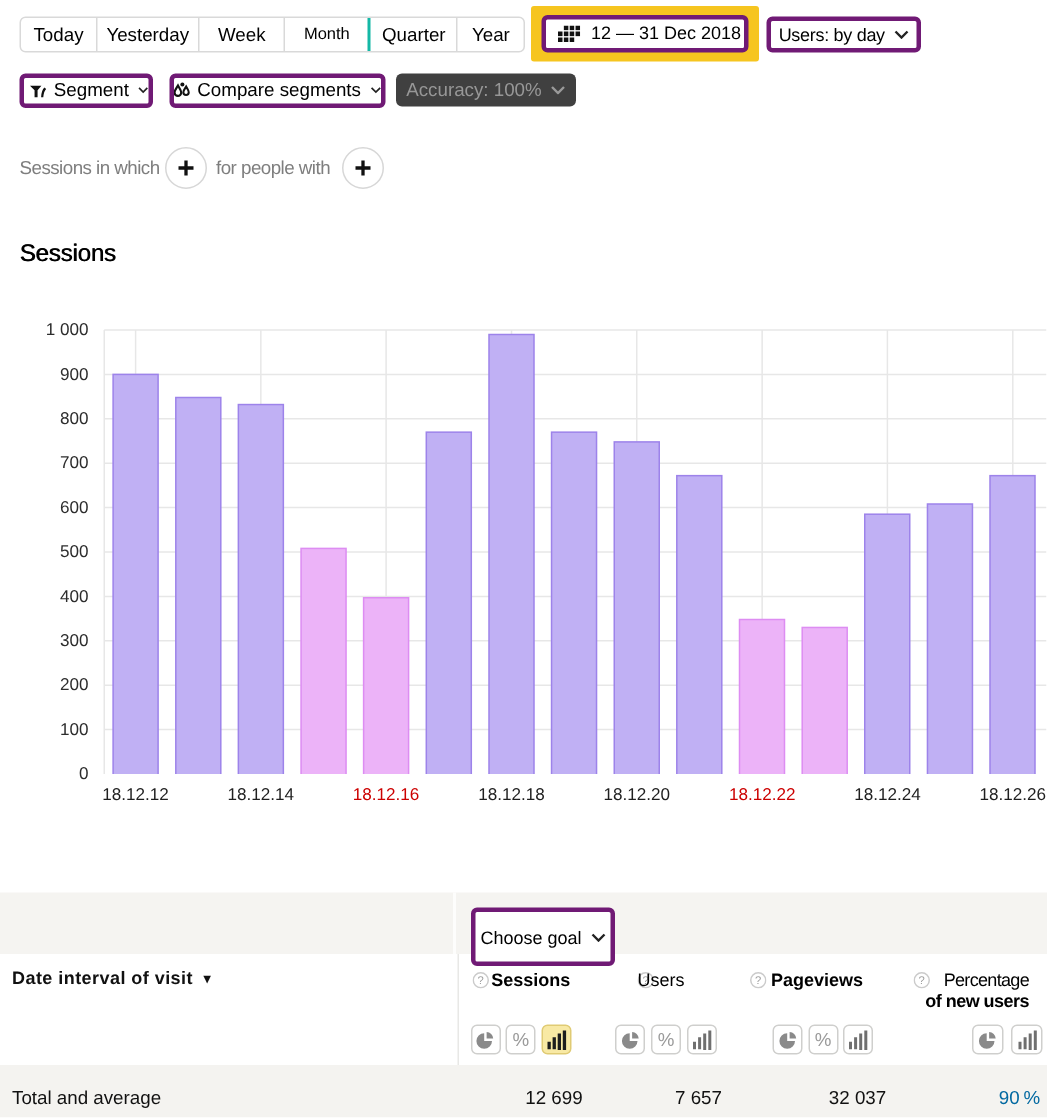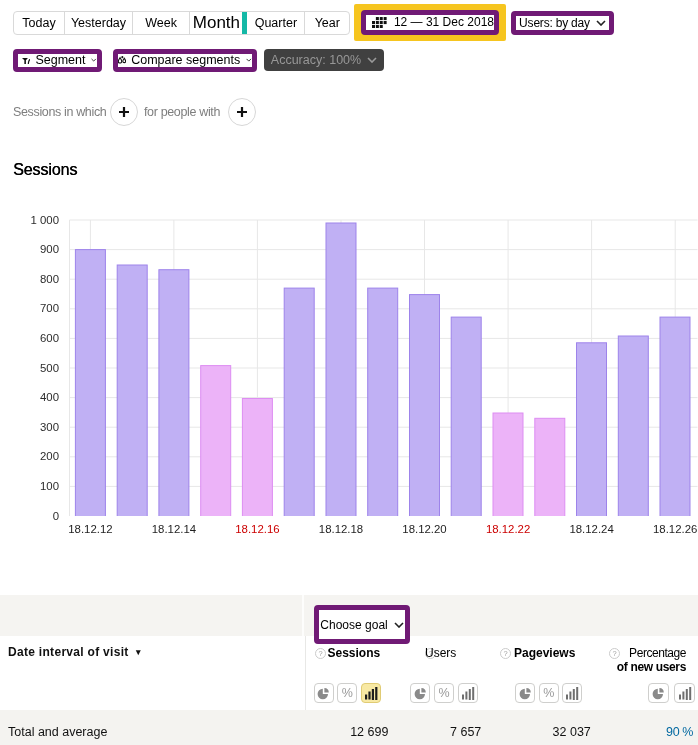--- a/index.html
+++ b/index.html
@@ -1,29 +1,29 @@
 <!DOCTYPE html>
 <html><head>
 <meta charset="utf-8">
 <style>
 *{margin:0;padding:0;box-sizing:border-box}
 html,body{width:698px;height:745px;background:#fff;font-family:"Liberation Sans",sans-serif;position:relative;overflow:hidden}
 .abs{position:absolute}
-.btn{position:absolute;background:#fff;border:5px solid #701a75;border-radius:4px;display:flex;align-items:center;justify-content:center;font-size:12.5px;color:#000;white-space:nowrap}
+.btn{position:absolute;background:#fff;border:3px solid #701a75;border-radius:4px;display:flex;align-items:center;justify-content:center;font-size:12.5px;color:#000;white-space:nowrap}
 .chev{display:inline-block;margin-left:6px}
 .gray{color:#7e7e7e}
 </style>
 </head>
 <body>
 
 <div class="abs" style="left:13px;top:10.5px;height:24px;display:flex;border:1px solid #d9d9d9;border-radius:4px;background:#fff">
   <div style="width:51px;border-right:1px solid #d9d9d9;display:flex;align-items:center;justify-content:center;font-size:12.5px">Today</div>
   <div style="width:68px;border-right:1px solid #d9d9d9;display:flex;align-items:center;justify-content:center;font-size:12.5px">Yesterday</div>
   <div style="width:57.3px;border-right:1px solid #d9d9d9;display:flex;align-items:center;justify-content:center;font-size:12.5px">Week</div>
-  <div style="width:57.2px;border-right:5px solid #14b8a6;display:flex;align-items:center;justify-content:center;font-size:17px">Month</div>
+  <div style="width:57.2px;border-right:2px solid #14b8a6;display:flex;align-items:center;justify-content:center;font-size:11px">Month</div>
   <div style="width:57.8px;border-right:1px solid #d9d9d9;display:flex;align-items:center;justify-content:center;font-size:12.5px">Quarter</div>
   <div style="width:44px;display:flex;align-items:center;justify-content:center;font-size:12.5px">Year</div>
 </div>
 
 <div class="abs" style="left:354px;top:3.5px;width:151.5px;height:37.5px;background:#f6c51f;border-radius:2px"></div>
 <div class="btn" style="left:361px;top:9.5px;width:138px;height:25px;padding-left:6px">
   <svg width="15" height="11" viewBox="0 0 15 11" style="margin-right:7px">
     <g fill="#111">
       <rect x="3.9" y="0" width="3" height="3.1"></rect>
         <rect x="7.8" y="0" width="3" height="3.1"></rect>

